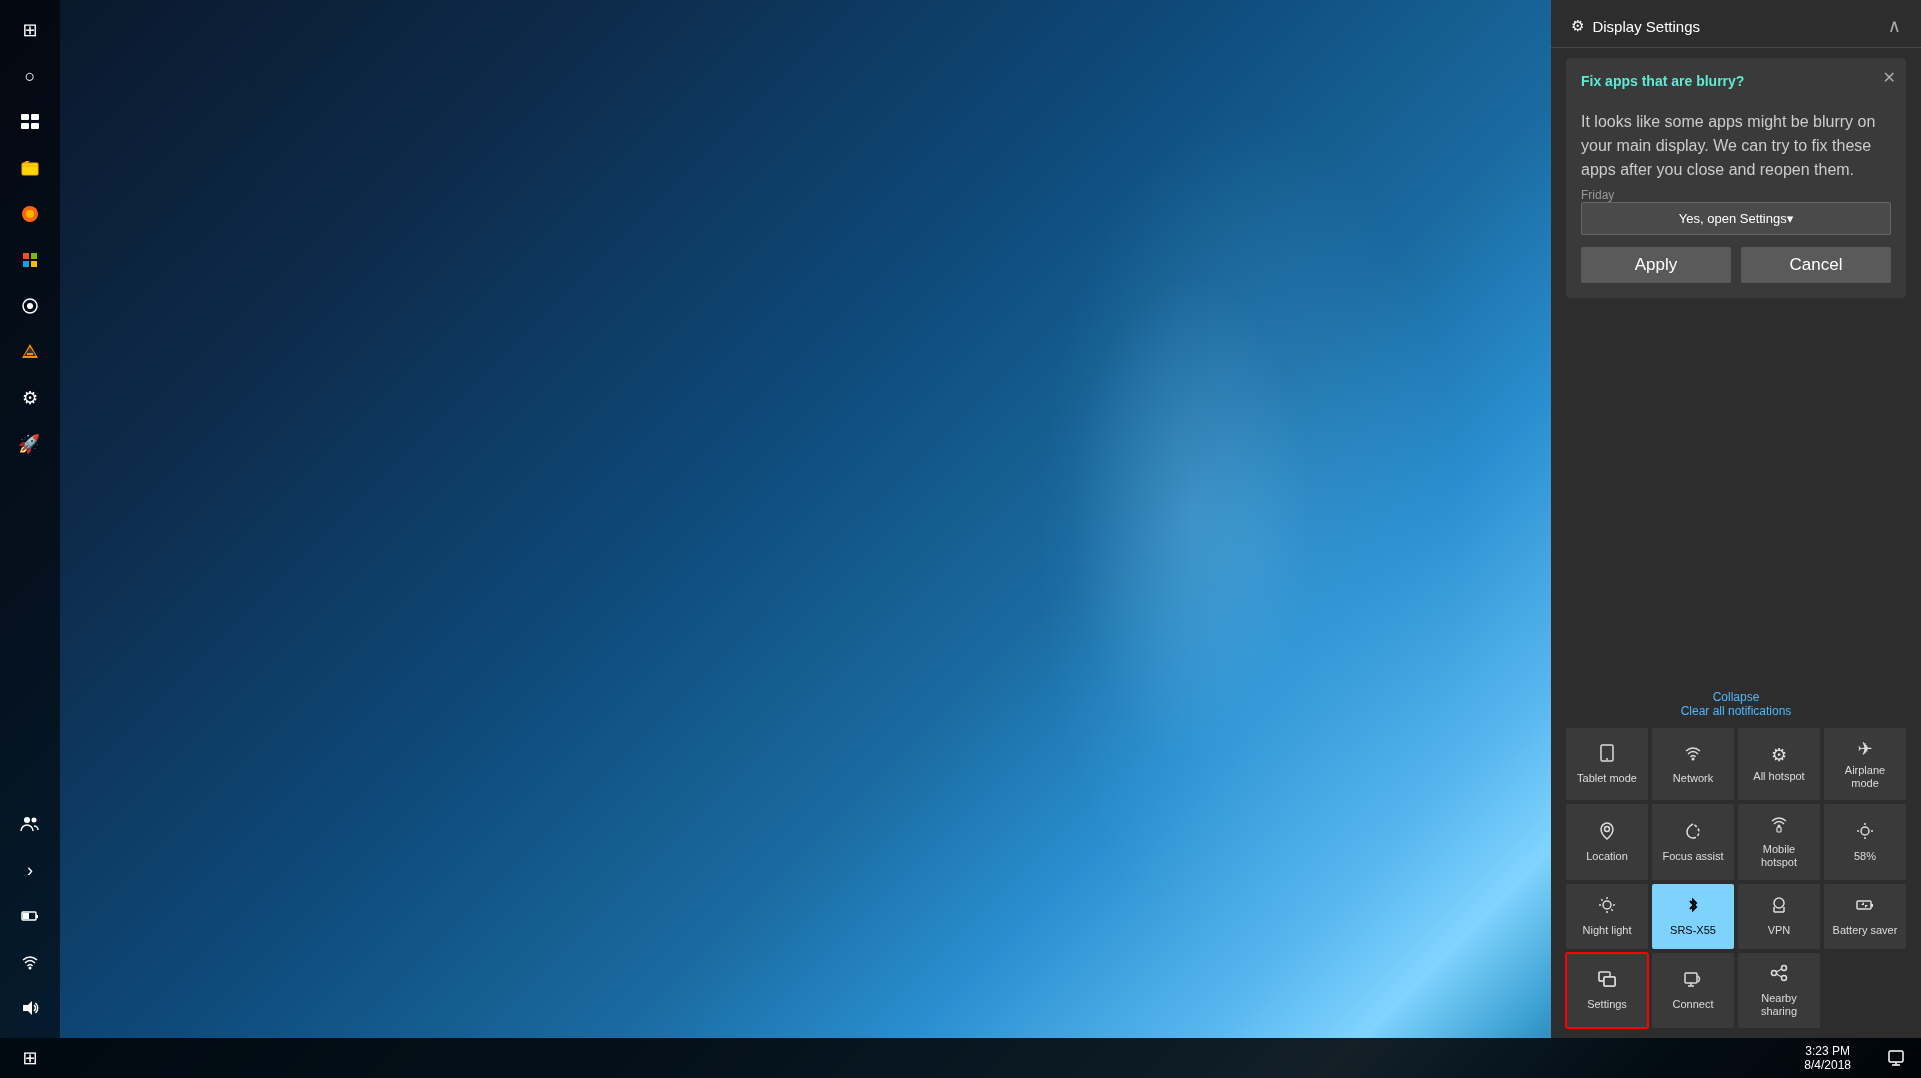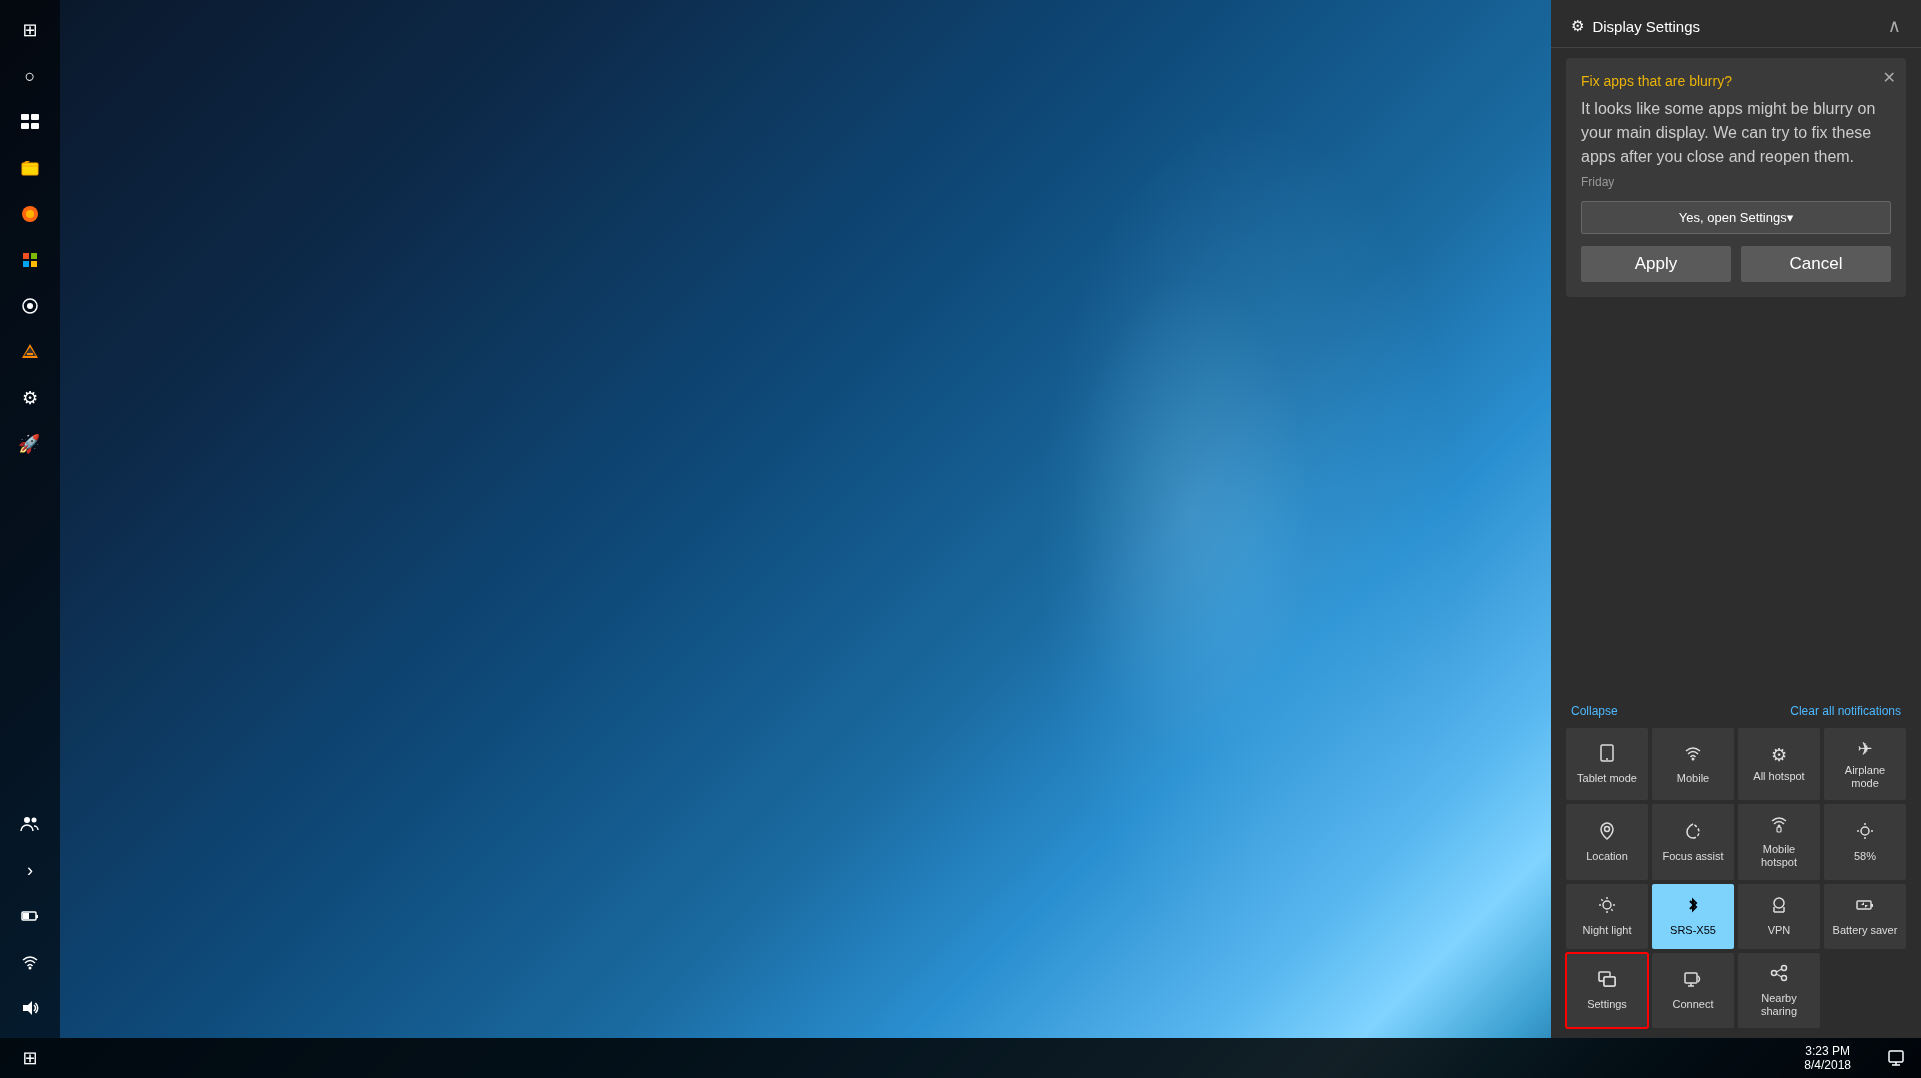--- a/index.html
+++ b/index.html
@@ -165,37 +165,36 @@
     .notif-close {
       position: absolute;
       top: 10px;
       right: 10px;
       color: #aaa;
       font-size: 16px;
       cursor: pointer;
     }
 
     .notif-title {
-      color: #eab308;
+      color: #5eead4;
       font-size: 14px;
-      font-weight: 400;
-      margin-bottom: 8px;
+      font-weight: 700;
+      margin-bottom: 21px;
     }
 
     .notif-body {
       color: #ccc;
       font-size: 16px;
       line-height: 1.5;
       margin-bottom: 6px;
     }
 
     .notif-date {
       color: #999;
       font-size: 12px;
-      margin-bottom: 12px;
     }
 
     .notif-select {
       width: 100%;
       padding: 8px 12px;
       background: #4a4a4a;
       border: 1px solid #666;
       color: white;
       font-size: 13px;
       border-radius: 2px;
@@ -227,20 +226,21 @@
       margin-top: auto;
       padding: 10px 15px;
     }
 
     .action-center-header {
       display: flex;
       justify-content: space-between;
       align-items: center;
       margin-bottom: 10px;
       padding: 0 5px;
+      flex-direction: column;
     }
 
     .collapse-btn {
       color: #4db8ff;
       font-size: 12px;
       cursor: pointer;
     }
 
     .clear-all-btn {
       color: #4db8ff;
@@ -440,21 +440,21 @@
 
       <div class="quick-action-item">
         <span class="quick-action-icon">
           <svg width="20" height="20" viewBox="0 0 20 20" fill="none">
             <path d="M3 8 Q10 2 17 8" stroke="#ddd" stroke-width="1.5"></path>
             <path d="M5 11 Q10 6 15 11" stroke="#ddd" stroke-width="1.5"></path>
             <path d="M7.5 14 Q10 11 12.5 14" stroke="#ddd" stroke-width="1.5"></path>
             <circle cx="10" cy="16" r="1.5" fill="#ddd"></circle>
           </svg>
         </span>
-        <span class="quick-action-label">Mobile</span>
+        <span class="quick-action-label">Network</span>
       </div>
 
       <div class="quick-action-item">
         <span class="quick-action-icon">⚙</span>
         <span class="quick-action-label">All hotspot</span>
       </div>
 
       <div class="quick-action-item">
         <span class="quick-action-icon">✈</span>
         <span class="quick-action-label">Airplane mode</span>

